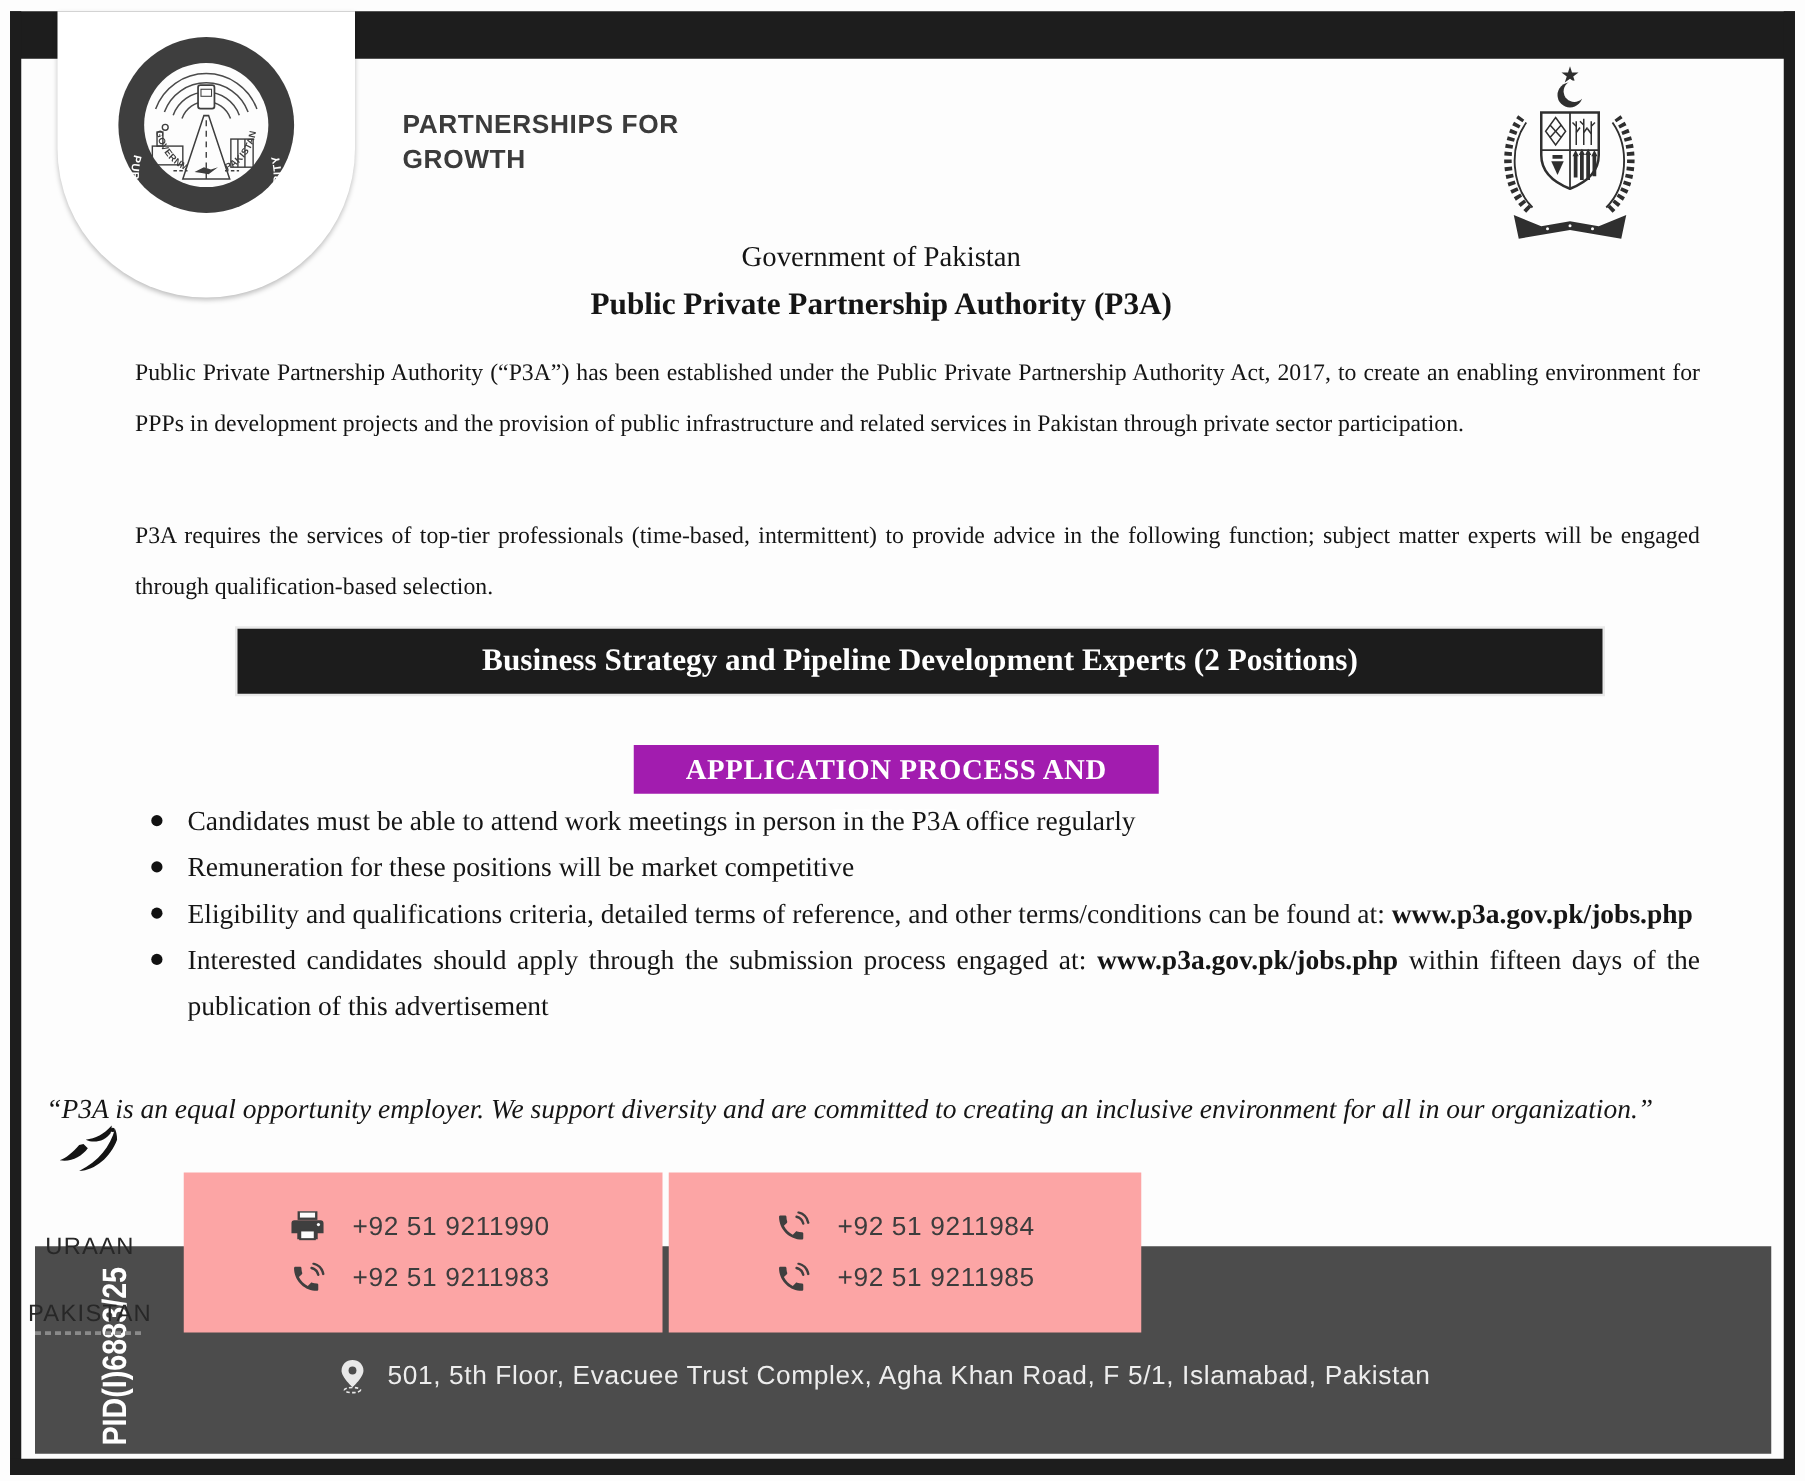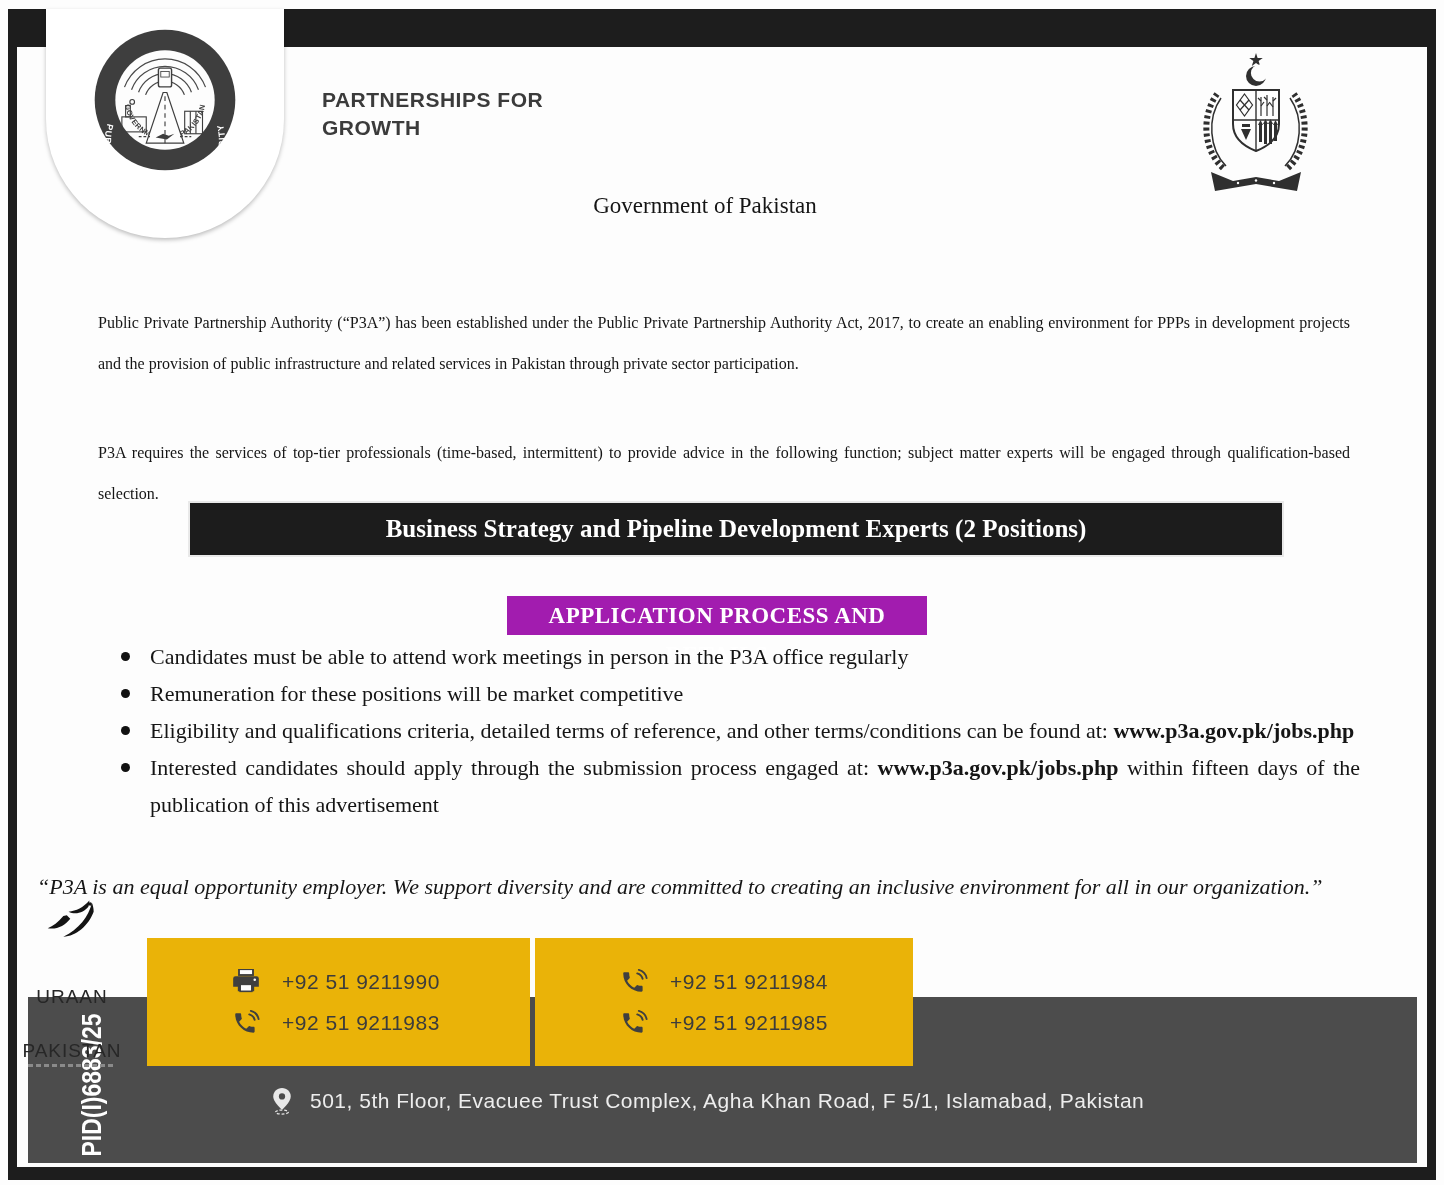--- a/index.html
+++ b/index.html
@@ -16,21 +16,21 @@
          border-radius:0 0 119px 119px;z-index:6;box-shadow:0 2px 4px rgba(0,0,0,.25);}
   #seal{position:absolute;left:44px;top:16px;}
   #brand{position:absolute;left:322px;top:66px;font-family:"Liberation Sans",sans-serif;color:#3b3b3b;}
   #brand .p3a{font-size:42px;font-weight:800;letter-spacing:1px;line-height:44px;}
   #brand .tag{font-size:21px;font-weight:800;letter-spacing:.5px;line-height:28px;margin-top:20px;}
   #emblem{position:absolute;left:1193px;top:50px;}
   .center-line{position:absolute;left:40px;width:1330px;text-align:center;}
   #gov-line{top:193px;font-size:23px;}
   #authority-line{top:230px;font-size:25px;font-weight:bold;}
   
-  .para{position:absolute;left:98px;width:1252px;font-size:16px;line-height:41px;text-align:justify;margin-top:24px;}
+  .para{position:absolute;left:108px;width:1252px;font-size:19px;line-height:41px;text-align:justify;}
   #para1{top:278px;}
   #para2{top:408px;}
   #position-banner{position:absolute;left:190px;top:503px;width:1092px;height:52px;background:#1c1c1c;
       color:#ffffff;font-size:25px;font-weight:bold;line-height:52px;text-align:center;
       box-shadow:0 0 0 2px #9a9a9a33;}
   #section-heading{position:absolute;left:507px;top:596px;width:420px;height:39px;background:#a21caf;
       color:#ffffff;font-size:23px;font-weight:bold;line-height:39px;text-align:center;letter-spacing:.5px;}
   #bullets{position:absolute;left:108px;top:638px;width:1252px;margin:0;padding:0;list-style:none;}
   #bullets li{position:relative;padding-left:42px;font-size:22px;line-height:37px;text-align:justify;}
   #bullets li::before{content:"";position:absolute;left:13px;top:14px;width:9px;height:9px;border-radius:50%;background:#111;}
@@ -40,21 +40,21 @@
   
   #uraan{position:absolute;left:20px;top:898px;width:104px;text-align:center;z-index:4;
          font-family:"Liberation Sans",sans-serif;color:#272727;}
   #uraan .u1,#uraan .u2{font-size:19px;font-weight:400;letter-spacing:1px;line-height:18px;margin-top:36px;}
   #urdu-squiggle{margin:4px auto 0;width:88px;height:3px;
       background:repeating-linear-gradient(90deg,#8a8a8a 0 5px,transparent 5px 8px);}
   #footer-gray{position:absolute;left:28px;top:997px;width:1389px;height:166px;background:#4c4c4c;}
   #pid{position:absolute;left:7px;top:1065px;width:170px;height:40px;line-height:40px;text-align:center;
        transform:rotate(-90deg) scaleX(.85);color:#ffffff;font-family:"Liberation Sans",sans-serif;
        font-size:27px;font-weight:bold;white-space:nowrap;z-index:3;}
-  .card{position:absolute;top:938px;height:128px;background:#eab308;box-sizing:border-box;
+  .card{position:absolute;top:938px;height:128px;background:#fca5a5;box-sizing:border-box;
         display:flex;flex-direction:column;justify-content:center;gap:15px;padding-left:85px;z-index:2;}
   #card1{left:147px;width:383px;}
   #card2{left:535px;width:378px;}
   #card3{left:921px;width:387px;}
   .crow{display:flex;align-items:center;gap:22px;font-family:"Liberation Sans",sans-serif;
         font-size:21px;color:#3c3c3c;letter-spacing:.5px;}
   .crow svg{flex:0 0 auto;}
   #address-row{position:absolute;left:270px;top:1086px;display:flex;align-items:center;gap:16px;
         font-family:"Liberation Sans",sans-serif;font-size:21px;color:#ededed;z-index:2;letter-spacing:.5px;}
 </style>
@@ -156,20 +156,21 @@
     </g>
     <path d="M 18 122 L 40 131 L 63 127 L 86 131 L 108 122 L 104 141 L 63 134 L 22 141 Z" fill="#2f2f2f"></path>
     <g fill="#fdfdfd">
         <circle cx="45" cy="133" r="1.2"></circle>
         <circle cx="63" cy="130.5" r="1.2"></circle>
         <circle cx="81" cy="133" r="1.2"></circle>
       </g>
   </svg>
 
   <div class="center-line" id="gov-line">Government of Pakistan</div>
+  <div class="center-line" id="authority-line">Public Private Partnership Authority (P3A)</div>
 
   <div class="para" id="para1">Public Private Partnership Authority (“P3A”) has been established under the Public Private Partnership Authority Act, 2017, to create an enabling environment for PPPs in development projects and the provision of public infrastructure and related services in Pakistan through private sector participation.</div>
   <div class="para" id="para2">P3A requires the services of top-tier professionals (time-based, intermittent) to provide advice in the following function; subject matter experts will be engaged through qualification-based selection.</div>
 
   <div id="position-banner">Business Strategy and Pipeline Development Experts (2 Positions)</div>
 
   <div id="section-heading">APPLICATION PROCESS AND DETAILS</div>
 
   <ul id="bullets">
     <li><span>Candidates must be able to attend work meetings in person in the P3A office regularly</span></li>

